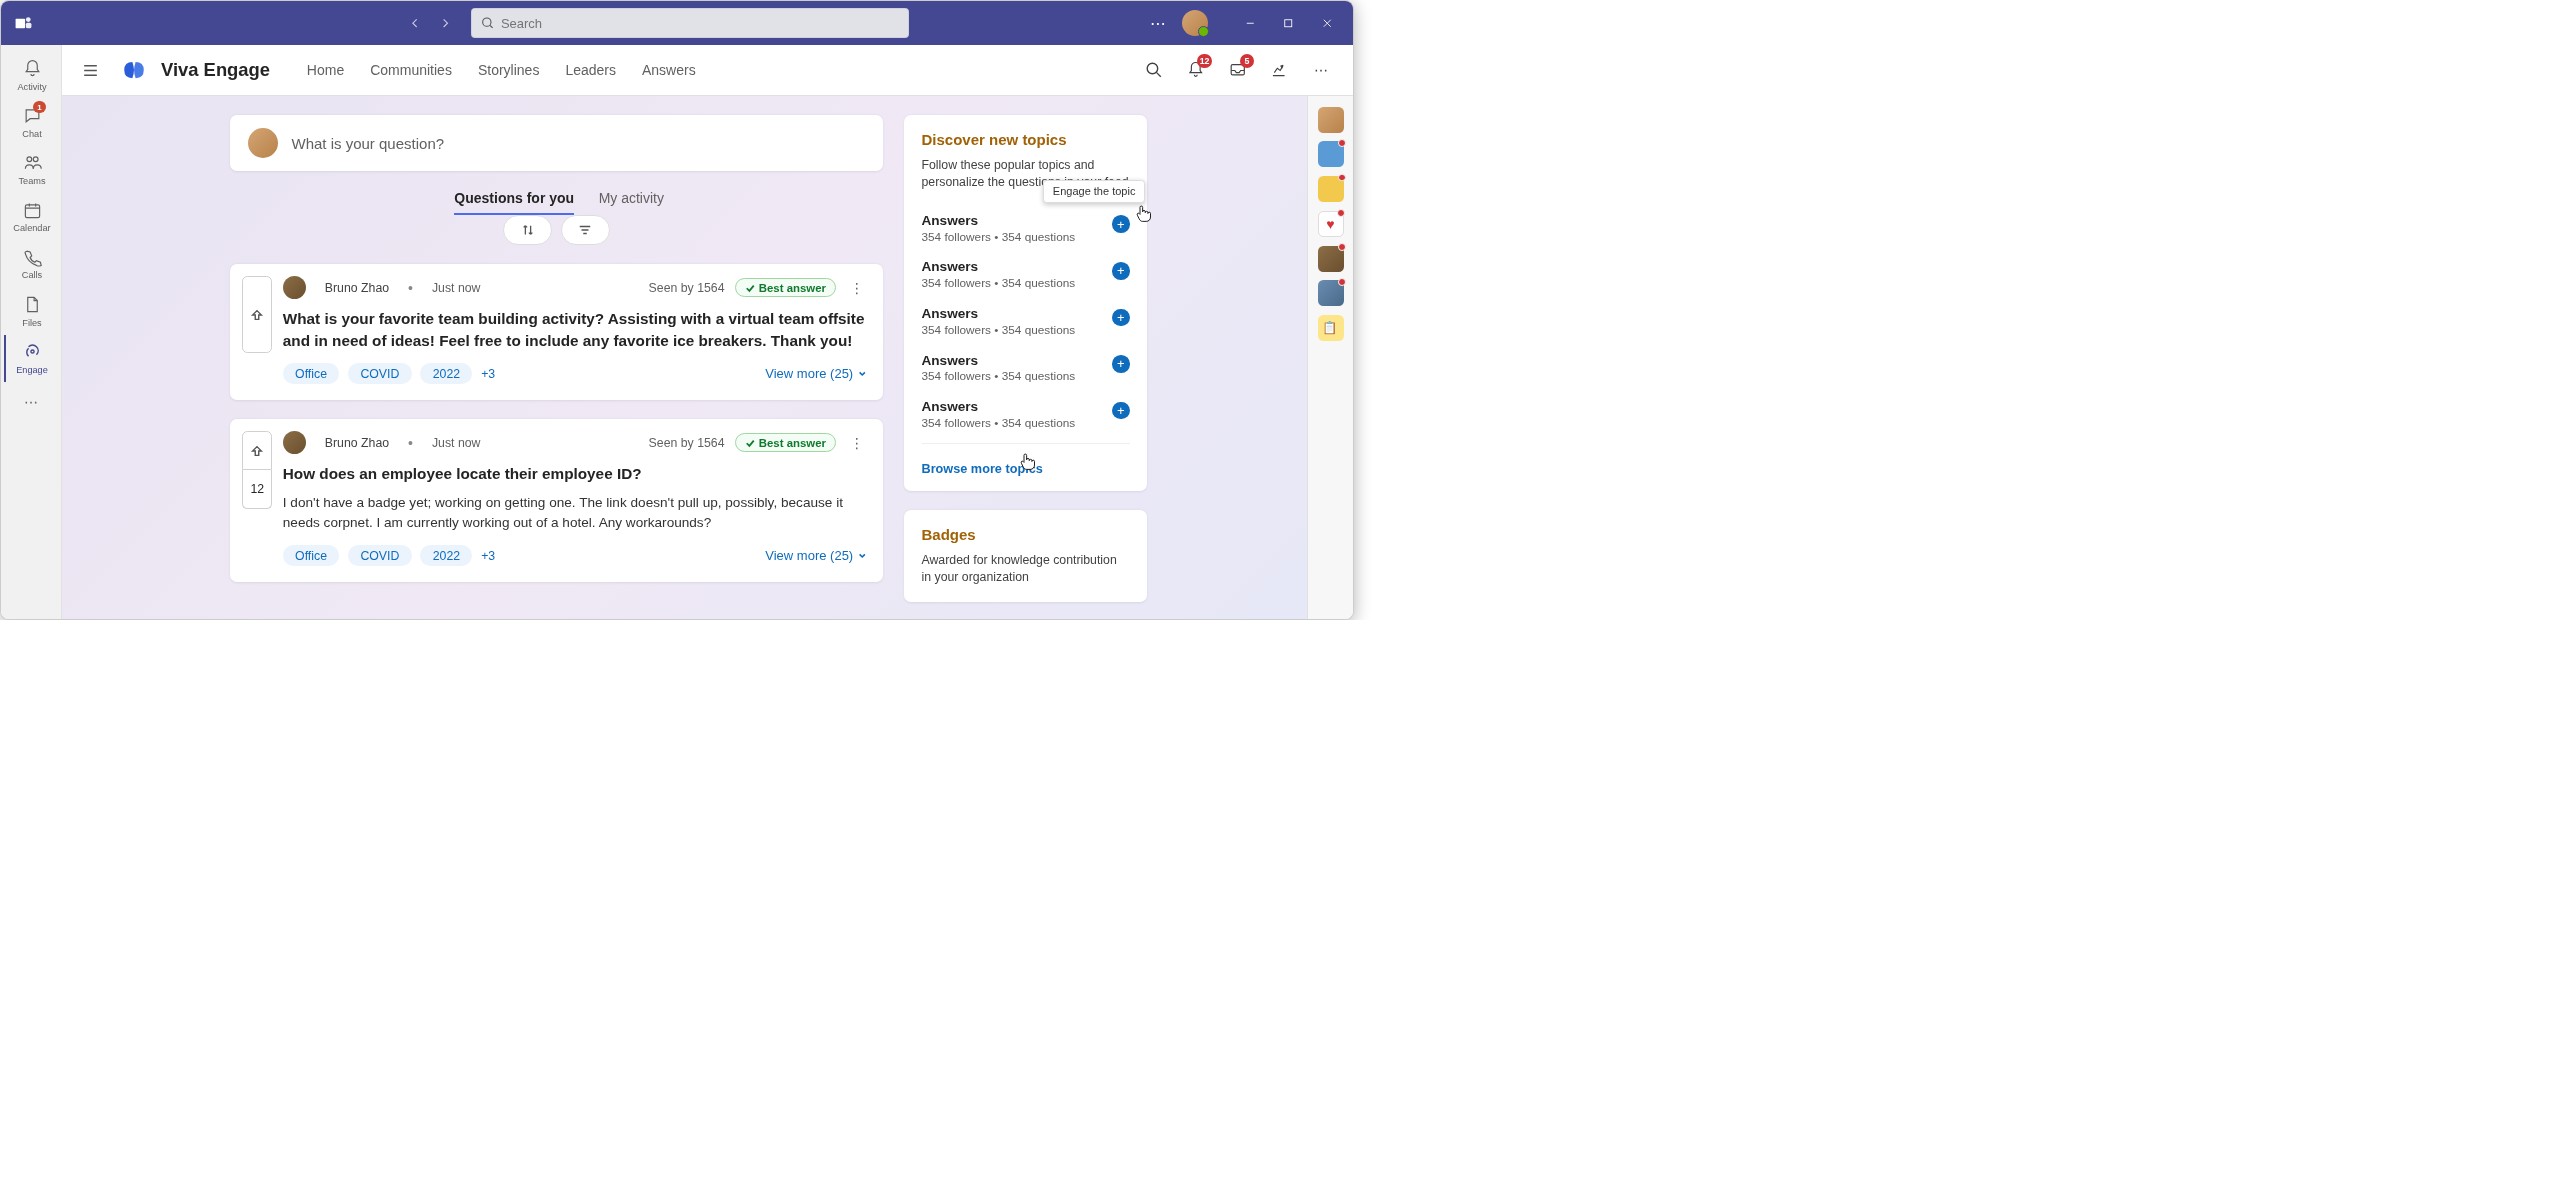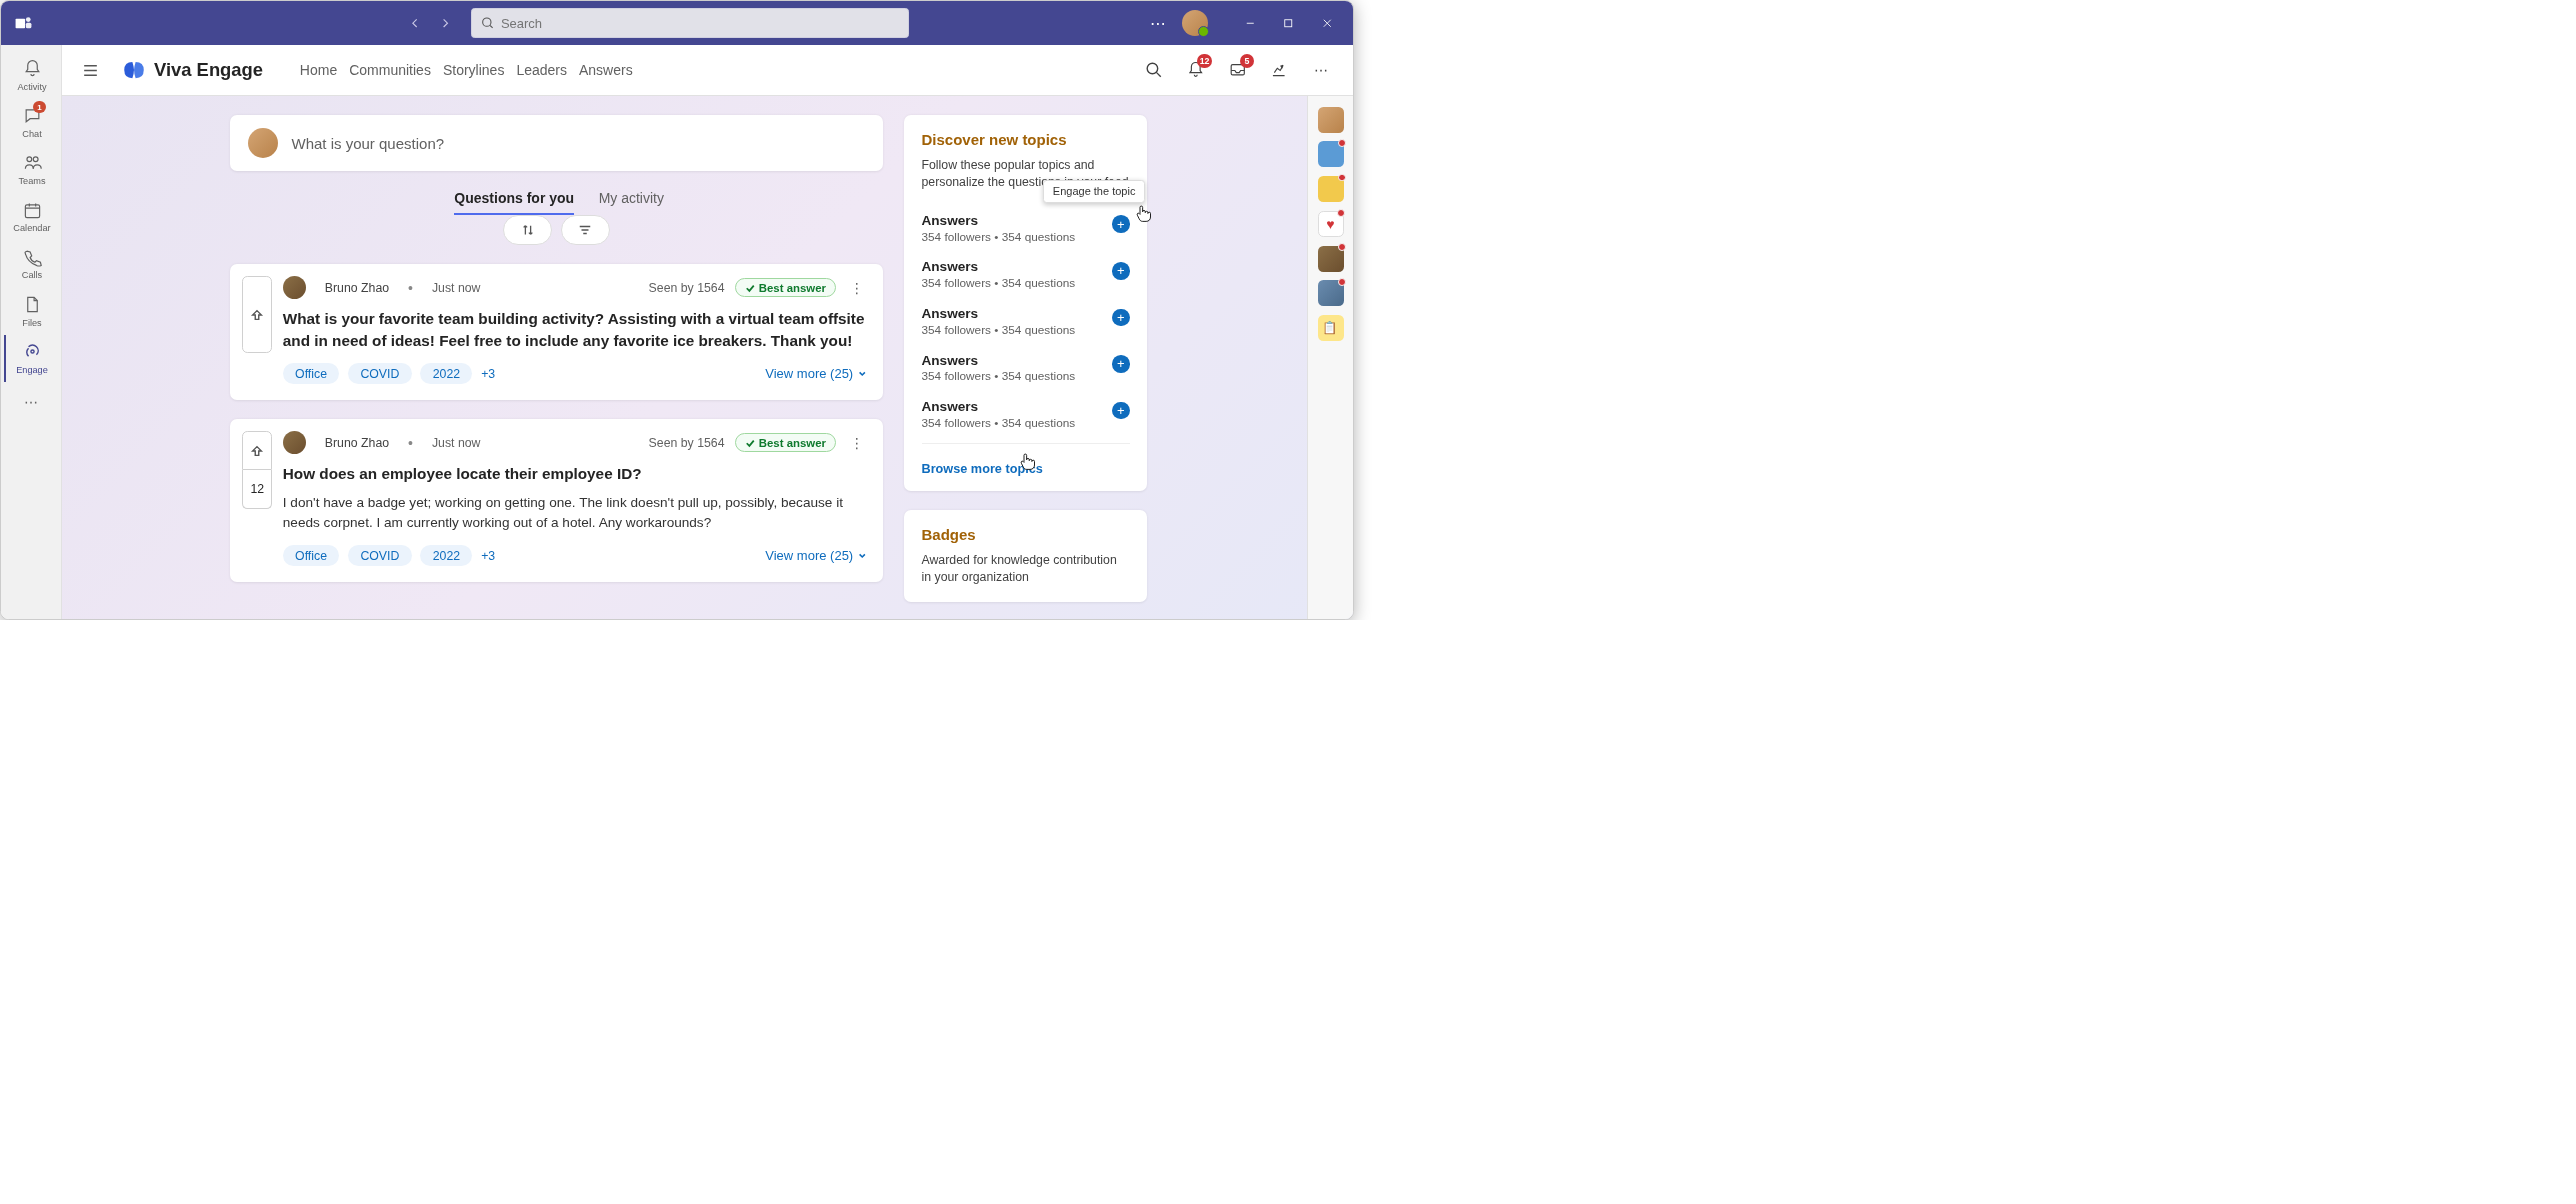--- a/index.html
+++ b/index.html
@@ -28,24 +28,24 @@
 .rail-item .icon { width: 23px; height: 23px; display: flex; align-items: center; justify-content: center; color: #616161; }
 .rail-item.active .icon { color: #444791; }
 .rail-item .label { font-size: 9.2px; color: #616161; }
 .rail-item.active .label { color: #444791; }
 .rail-badge { position: absolute; top: 1.8px; right: 12.3px; background: #cc4a31; color:#fff; font-size:7.9px; min-width:12.3px; height:12.3px; border-radius:6.1px; display:flex; align-items:center; justify-content:center; padding:0 2.6px; font-weight:600; }
 .rail-more { width:54px; padding:8.8px 0; display:flex; justify-content:center; color:#616161; cursor:pointer; margin-top:3.5px; }
 
 
 .app-header { position: absolute; left: 61px; right: 0; top: 44px; height: 51px; background: #fff; border-bottom: 0.9px solid #e1e1e1; display: flex; align-items: center; padding: 0 19px; gap: 21px; }
 .hamburger { color: #555; cursor: pointer; }
-.brand { display: flex; align-items: center; gap: 7px; }
+.brand { display: flex; align-items: center; gap: 14px; }
 .brand-logo { width: 26px; height: 26px; }
 .brand-text { font-size: 18.4px; font-weight: 700; color: #242424; }
-.top-nav { display: flex; gap: 12px; margin-left: 15.8px; }
+.top-nav { display: flex; gap: 26px; margin-left: 15.8px; }
 .top-nav a { color: #616161; font-size: 14px; text-decoration: none; cursor: pointer; }
 .header-right { margin-left: auto; display: flex; align-items: center; gap: 15.8px; }
 .icon-btn { position: relative; width: 26px; height: 26px; display: flex; align-items:center; justify-content:center; color:#424242; cursor:pointer; }
 .icon-badge { position:absolute; top:-3.5px; right:-3.5px; background:#d13438; color:#fff; font-size:8.8px; min-width:14px; height:14px; border-radius:7px; display:flex; align-items:center; justify-content:center; font-weight:600; padding:0 2.6px; }
 
 
 .main { position: absolute; left: 61px; right: 0; top: 95px; bottom: 0; background: linear-gradient(135deg, #e8e4f2 0%, #f0e8f5 50%, #e6e8f7 100%); overflow-y: auto; }
 .content { display: flex; gap: 21px; padding: 19px 28px 19px 168px; }
 .feed-col { flex: 0 0 653px; display: flex; flex-direction: column; gap: 19px; }
 .side-col { flex: 0 0 243px; display: flex; flex-direction: column; gap: 19px; }

